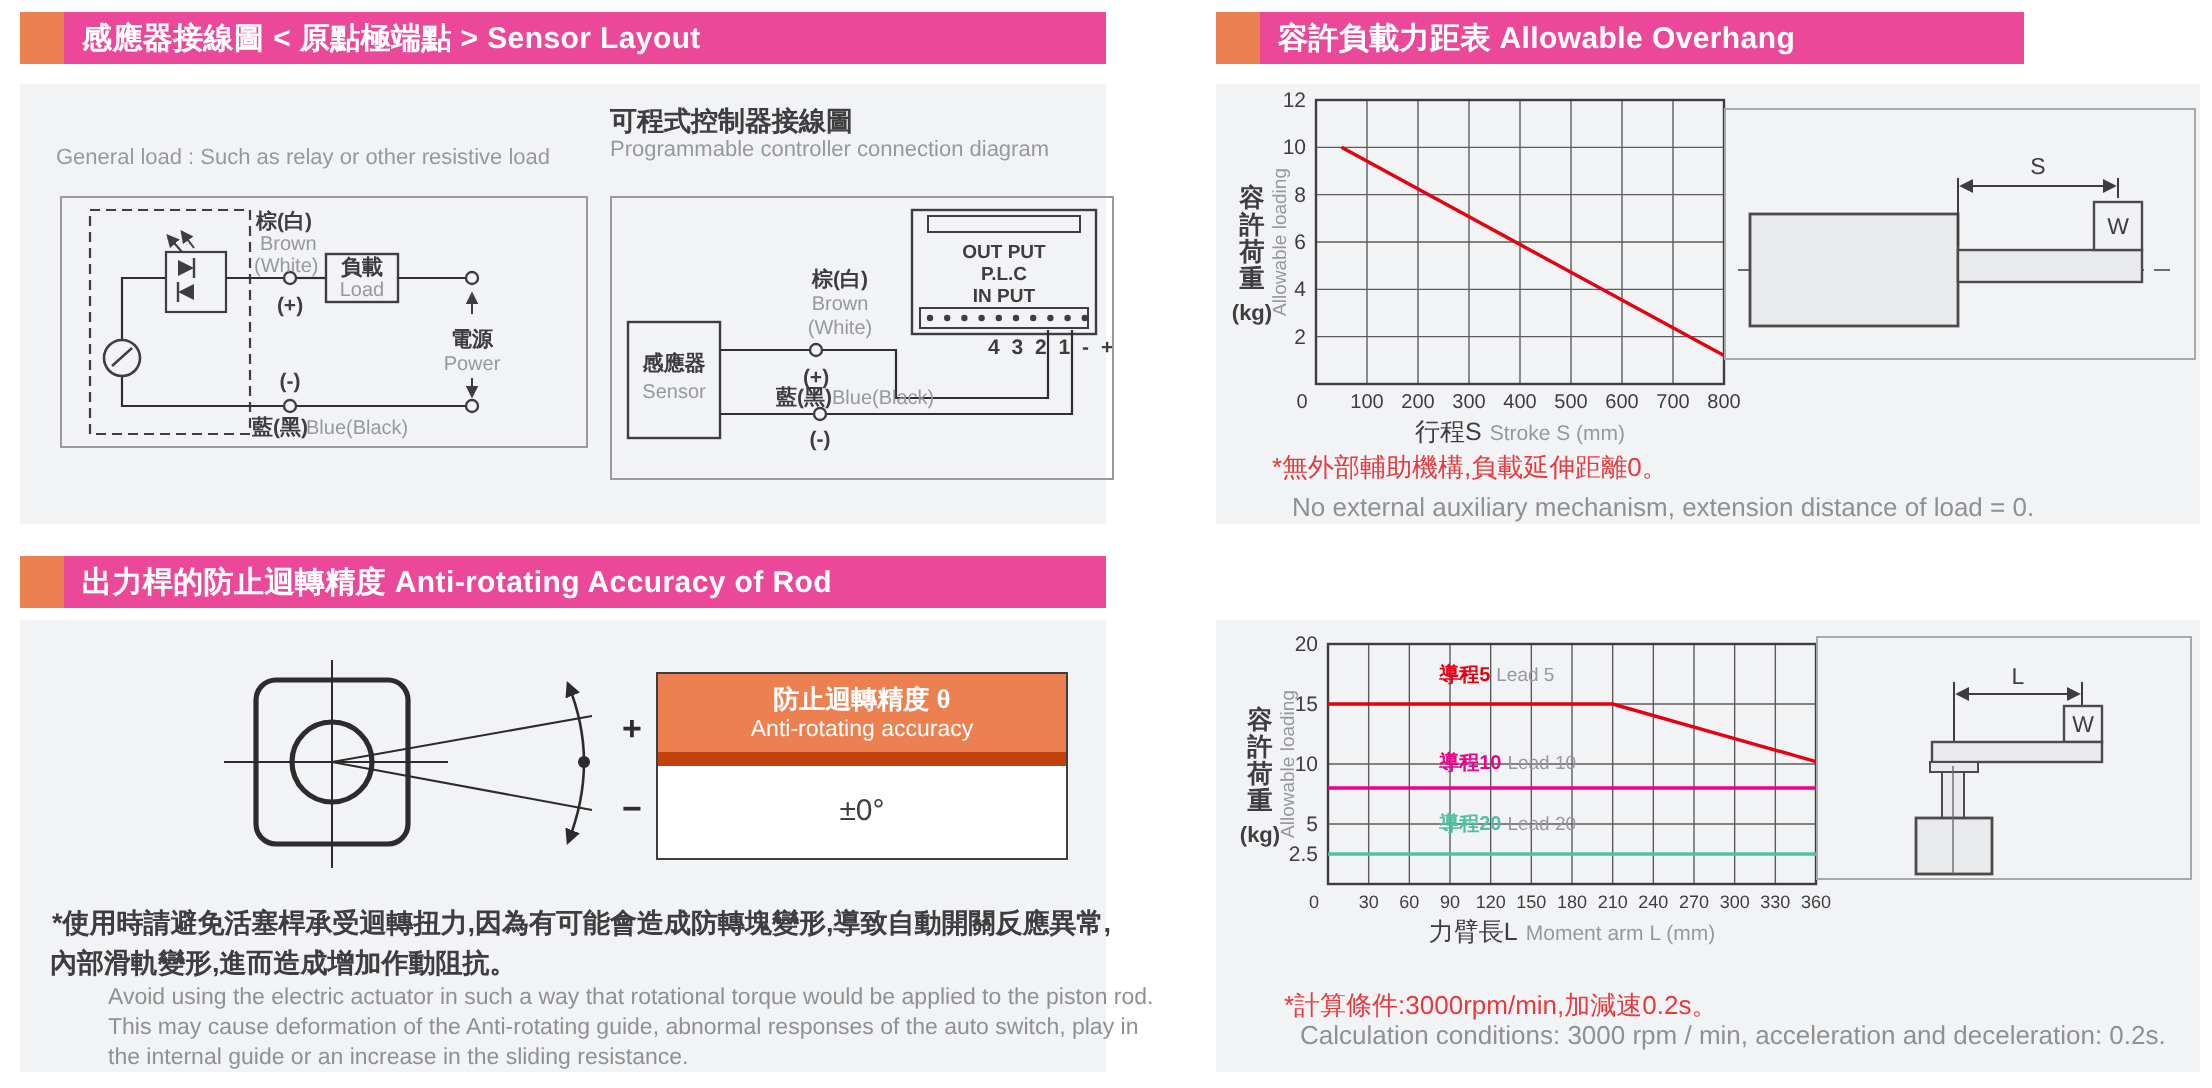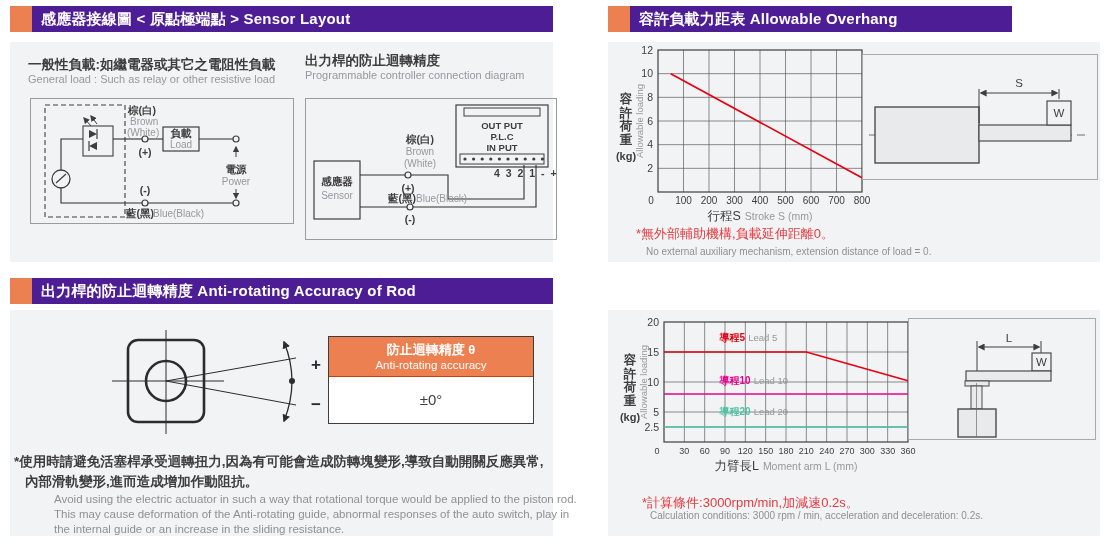--- a/index.html
+++ b/index.html
@@ -1,38 +1,38 @@
 <!DOCTYPE html>
 <html><head>
 <meta charset="utf-8">
 <style>
   * { box-sizing: border-box; margin: 0; padding: 0; }
   body {
     width: 1106px; height: 544px; background: #ffffff; position: relative;
     font-family: "Liberation Sans", "DejaVu Sans", sans-serif; overflow: hidden;
   }
   .page { position: absolute; inset: 0; }
-  .hdr { position: absolute; height: 26px; background: #4c1d95; display: flex; align-items: center; }
+  .hdr { position: absolute; height: 26px; background: #ec4899; display: flex; align-items: center; }
   .hdr .accent { width: 22px; height: 26px; background: #ed8050; flex: 0 0 auto; }
   .hdr .txt { color: #fff; font-weight: bold; font-size: 15px; padding-left: 9px; letter-spacing: .2px; white-space: nowrap; }
   .panel { position: absolute; background: #f2f3f4; }
   .subzh { position: absolute; font-size: 13.5px; font-weight: bold; color: #3e3e40; white-space: nowrap; }
   .suben { position: absolute; font-size: 11px; color: #97989b; white-space: nowrap; }
   .diagbox { position: absolute; border: 1px solid #9b9b9d; }
   .illusbox { position: absolute; border: 1px solid #a8a9ab; }
   svg { display: block; }
   svg text { font-family: "Liberation Sans", "DejaVu Sans", sans-serif; }
   .szh { font-size: 10.5px; font-weight: bold; fill: #3e3e40; }
   .sen { font-size: 10px; fill: #97989b; }
   .plctxt { font-size: 9.5px; font-weight: bold; fill: #3e3e40; text-anchor: middle; }
   .dimtxt { font-size: 11.5px; fill: #3e3e40; text-anchor: middle; }
   .note-red { position: absolute; font-size: 13px; color: #e8393f; white-space: nowrap; }
-  .note-gray { position: absolute; font-size: 10px; color: #8f9092; white-space: nowrap; }
+  .note-gray { position: absolute; font-size: 13px; color: #8f9092; white-space: nowrap; }
   .specbox { position: absolute; width: 206px; border: 1px solid #3e3e40; background: #fff; }
-  .spec-hd { background: #ed8050; color: #fff; text-align: center; padding: 4px 0 5px; border-bottom: 1px solid #c2410c; }
+  .spec-hd { background: #ed8050; color: #fff; text-align: center; padding: 4px 0 5px; border-bottom: 7px solid #c2410c; }
   .spec-hd .l1 { font-size: 13px; font-weight: bold; }
   .spec-hd .l2 { font-size: 11.5px; }
   .spec-val { height: 46px; line-height: 46px; text-align: center; font-size: 15px; color: #3e3e40; }
   .n3zh { position: absolute; font-size: 13.5px; font-weight: bold; color: #3e3e40; line-height: 1.5; white-space: nowrap; }
   .n3en { position: absolute; font-size: 11.5px; color: #8f9092; line-height: 1.3; width: 528px; margin-left: 28px; }
   .signs { font-size: 17px; fill: #2c2c2e; font-weight: bold; }
 </style>
 </head>
 <body>
 
@@ -45,21 +45,20 @@
   <div class="hdr" style="left:608px; top:6px; width:404px;">
     <span class="accent"></span>
     <span class="txt">容許負載力距表 Allowable Overhang</span>
   </div>
   <div class="hdr" style="left:10px; top:278px; width:543px;">
     <span class="accent"></span>
     <span class="txt">出力桿的防止迴轉精度 Anti-rotating Accuracy of Rod</span>
   </div>
 
   <div class="panel" style="left:10px; top:42px; width:543px; height:220px;">
-    <div class="subzh" style="left:18px; top:14px;">一般性負載:如繼電器或其它之電阻性負載</div>
     <div class="suben" style="left:18px; top:31px;">General load : Such as relay or other resistive load</div>
 
     <div class="diagbox" style="left:20px; top:56px; width:264px; height:126px;">
       <svg viewBox="0 0 262 124" width="262" height="124">
         <defs>
           <marker id="arrC" viewBox="0 0 10 10" refX="8" refY="5" markerWidth="6.5" markerHeight="6.5" orient="auto-start-reverse">
             <path d="M0,0 L10,5 L0,10 z" fill="#3e3e40"></path>
           </marker>
         </defs>
 
@@ -105,21 +104,21 @@
         <text x="150" y="38" class="szh" text-anchor="middle">負載</text>
         <text x="150" y="49" class="sen" text-anchor="middle">Load</text>
         <text x="114" y="95" class="szh" text-anchor="middle">(-)</text>
         <text x="95" y="118" class="szh">藍(黑)</text>
         <text x="122" y="118" class="sen">Blue(Black)</text>
         <text x="205" y="74" class="szh" text-anchor="middle">電源</text>
         <text x="205" y="86" class="sen" text-anchor="middle">Power</text>
       </svg>
     </div>
 
-    <div class="subzh" style="left:295px; top:10px;">出力桿的防止迴轉精度</div>
+    <div class="subzh" style="left:295px; top:10px;">可程式控制器接線圖</div>
     <div class="suben" style="left:295px; top:27px;">Programmable controller connection diagram</div>
 
     <div class="diagbox" style="left:295px; top:56px; width:252px; height:142px;">
       <svg viewBox="0 0 250 140" width="250" height="140">
 
         <rect x="8" y="62" width="46" height="58" fill="none" stroke="#3e3e40" stroke-width="1.2"></rect>
         <text x="31" y="86" class="szh" text-anchor="middle">感應器</text>
         <text x="31" y="100" class="sen" text-anchor="middle">Sensor</text>
 
         <g>
@@ -242,21 +241,21 @@
     </svg>
 
     <div class="specbox" style="left:318px; top:26px;">
       <div class="spec-hd">
         <div class="l1">防止迴轉精度 θ</div>
         <div class="l2">Anti-rotating accuracy</div>
       </div>
       <div class="spec-val">±0°</div>
     </div>
 
-    <div class="n3zh" style="left:4px; top:142px;">*使用時請避免活塞桿承受迴轉扭力,因為有可能會造成防轉塊變形,導致自動開關反應異常,</div>
+    <div class="n3zh" style="left:16px; top:142px;">*使用時請避免活塞桿承受迴轉扭力,因為有可能會造成防轉塊變形,導致自動開關反應異常,</div>
     <div class="n3zh" style="left:15px; top:162px;">內部滑軌變形,進而造成增加作動阻抗。</div>
     <div class="n3en" style="left:16px; top:182px;">Avoid using the electric actuator in such a way that rotational torque would be applied to the piston rod. This may cause deformation of the Anti-rotating guide, abnormal responses of the auto switch, play in the internal guide or an increase in the sliding resistance.</div>
   </div>
 
   <div class="panel" style="left:608px; top:310px; width:492px; height:226px;">
     <svg id="chart-vertical" viewBox="0 0 304 178" width="304" height="178" style="position:absolute; left:6px; top:2px;">
         <line x1="70.33333333333333" y1="10" x2="70.33333333333333" y2="130" stroke="#5c5c5e" stroke-width="0.7"></line>
         <line x1="90.66666666666666" y1="10" x2="90.66666666666666" y2="130" stroke="#5c5c5e" stroke-width="0.7"></line>
         <line x1="111" y1="10" x2="111" y2="130" stroke="#5c5c5e" stroke-width="0.7"></line>
         <line x1="131.33333333333331" y1="10" x2="131.33333333333331" y2="130" stroke="#5c5c5e" stroke-width="0.7"></line>

